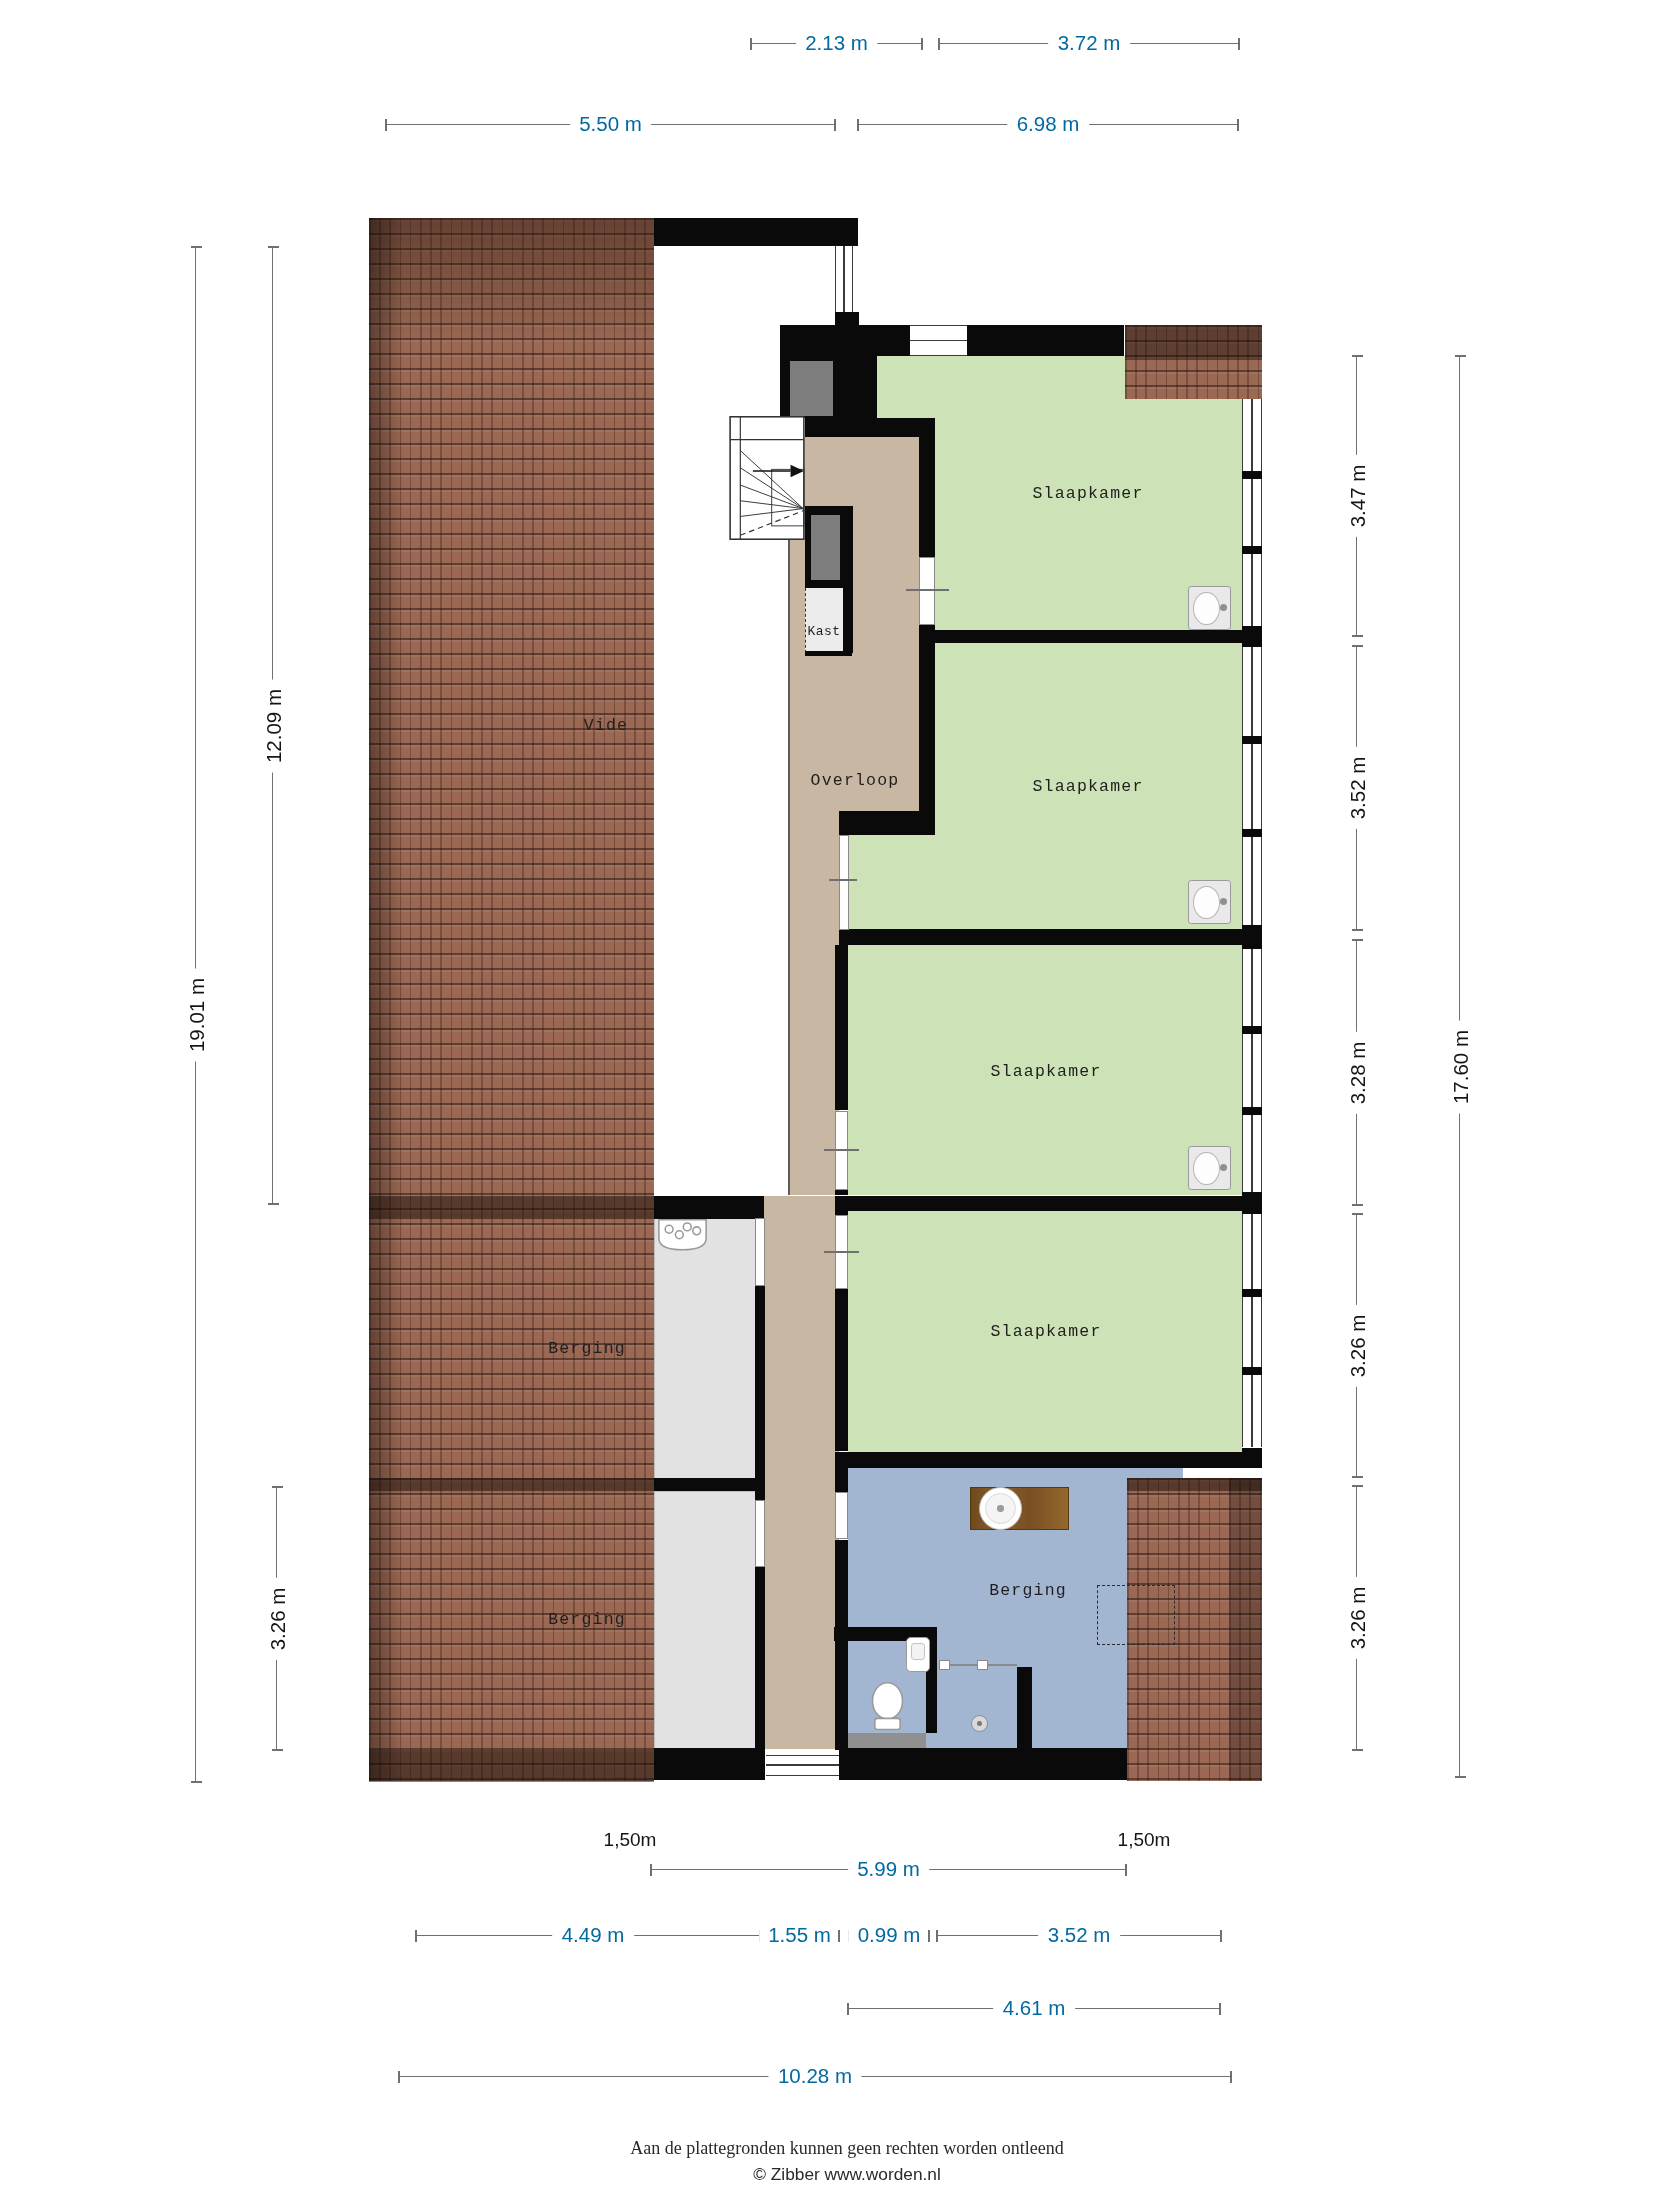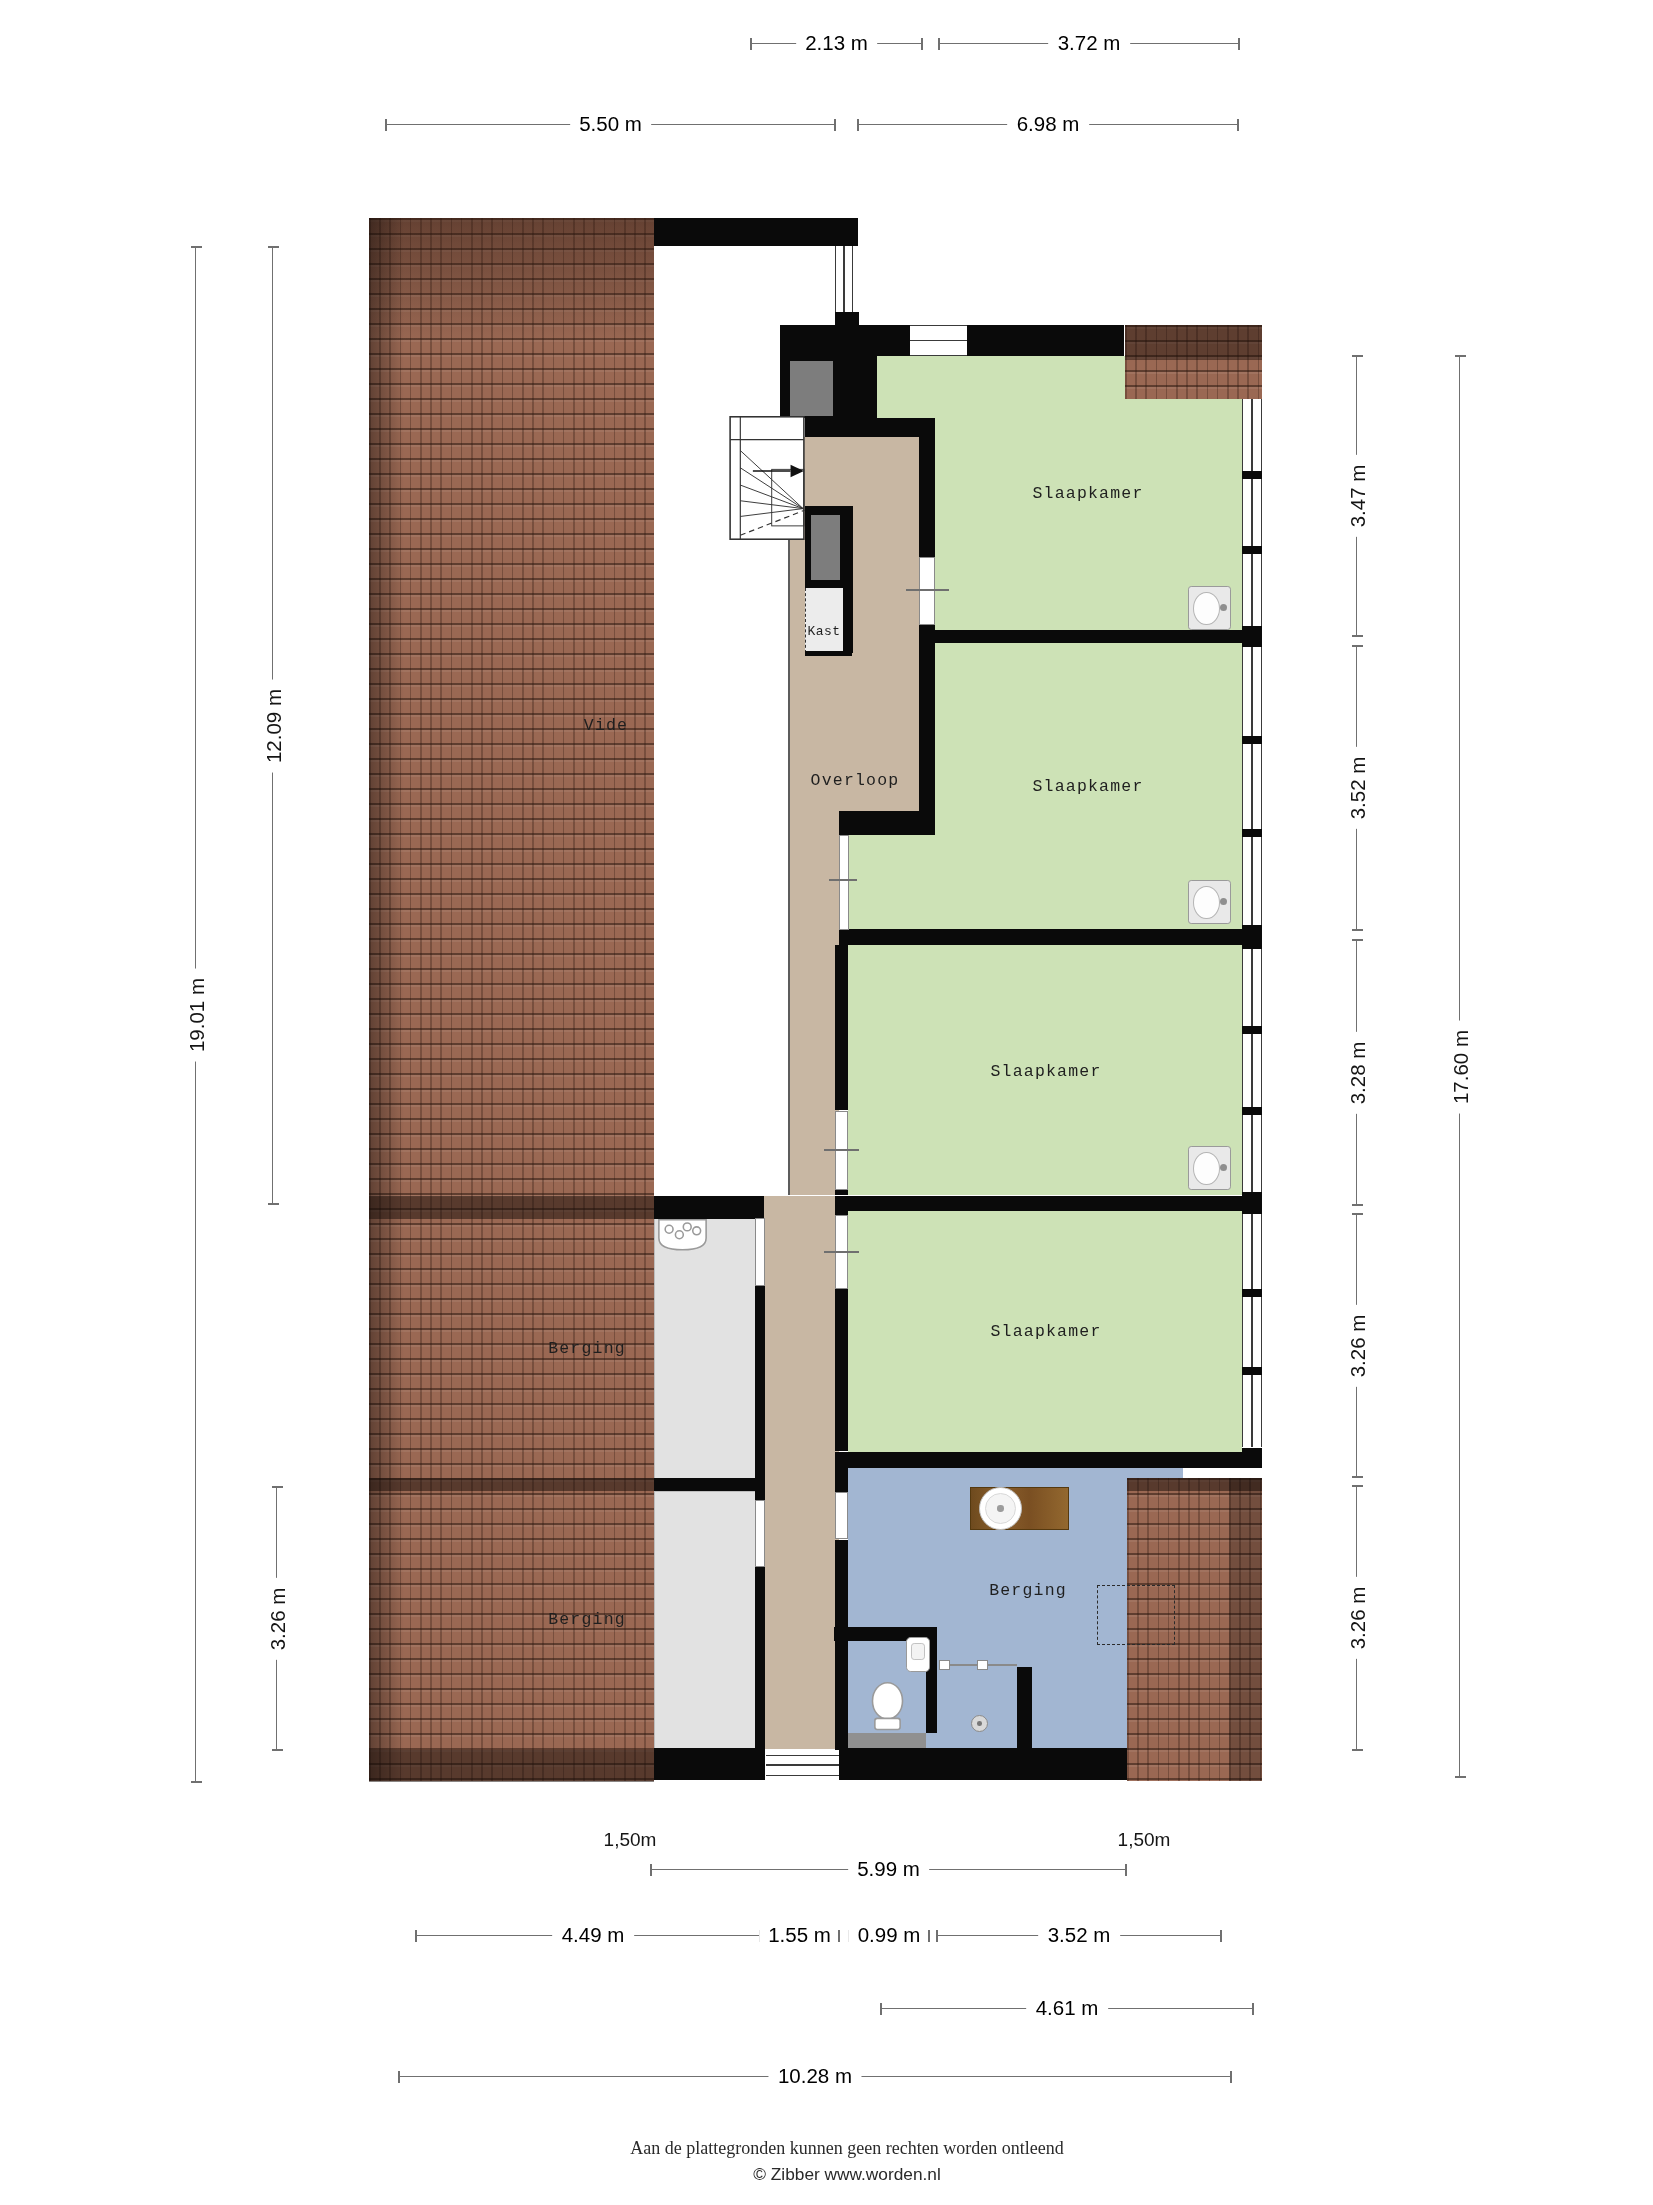--- a/index.html
+++ b/index.html
@@ -21,21 +21,21 @@
   .win-h{position:absolute;background:#fff;border-top:1.6px solid #3a3a3a;border-bottom:1.6px solid #3a3a3a;box-sizing:border-box;}
   .win-h::before{content:"";position:absolute;top:50%;left:0;right:0;height:1.6px;margin-top:-0.8px;background:#3a3a3a;}
   .wtick{position:absolute;background:#0a0a0a;}
   .door{position:absolute;background:#fff;border:0.8px solid #8a8a8a;box-sizing:border-box;}
   .swing{position:absolute;background:#6f6f6f;}
   .rlabel{position:absolute;transform:translate(-50%,-50%);font-size:16.5px;letter-spacing:1.2px;color:#1f1f1f;white-space:nowrap;font-family:Liberation Mono, monospace;}
   .rlabel.small{font-size:13px;letter-spacing:0.4px;}
   .dimh{position:absolute;border-top:1.6px solid #707070;}
   .dimh::before,.dimh::after{content:"";position:absolute;top:-6.3px;width:1.6px;height:11.8px;background:#707070;}
   .dimh::before{left:-0.8px;} .dimh::after{right:-0.8px;}
-  .dimh>span{position:absolute;left:50%;top:-12.6px;transform:translateX(-50%);background:#fff;padding:0 9.5px;font-size:20.5px;color:#000000;white-space:nowrap;}
+  .dimh>span{position:absolute;left:50%;top:-12.6px;transform:translateX(-50%);background:#fff;padding:0 9.5px;font-size:20.5px;color:#0369a1;white-space:nowrap;}
   .dimv{position:absolute;border-left:1.6px solid #707070;}
   .dimv::before,.dimv::after{content:"";position:absolute;left:-5.5px;height:1.6px;width:11.8px;background:#707070;}
   .dimv::before{top:-0.8px;} .dimv::after{bottom:-0.8px;}
   .dimv>span{position:absolute;top:50%;left:0.8px;transform:translate(-50%,-50%) rotate(-90deg);background:#fff;padding:0 9.5px;font-size:20.5px;color:#151515;white-space:nowrap;}
   .freelabel{position:absolute;transform:translateX(-50%);font-size:19px;color:#151515;white-space:nowrap;}
   .edge{position:absolute;background:#5c5c5c;}
   .sink-sq{position:absolute;background:#e9e9e9;border:1.6px solid #9a9a9a;border-radius:3.2px;box-sizing:border-box;}
   .sink-sq::before{content:"";position:absolute;left:3.9px;top:4.7px;width:25px;height:31.5px;background:#fdfdfd;border:1.6px solid #b5b5b5;border-radius:50%;}
   .sink-sq::after{content:"";position:absolute;right:3.2px;top:17.3px;width:7px;height:7px;background:#8f8f8f;border-radius:50%;}
   .vanity{position:absolute;background:linear-gradient(90deg,#6e4a1e,#8a5f2c 30%,#7a4f22 60%,#93682f);border:0.8px solid #55390f;box-sizing:border-box;}
@@ -255,21 +255,21 @@
     </div>
   <div class="dimh" style="left:760px;top:1935px;width:79px;">
     <span>1.55 m</span>
     </div>
   <div class="dimh" style="left:849px;top:1935px;width:80px;">
     <span>0.99 m</span>
     </div>
   <div class="dimh" style="left:937px;top:1935px;width:284px;">
     <span>3.52 m</span>
     </div>
-  <div class="dimh" style="left:881px;top:2008px;width:372px;">
+  <div class="dimh" style="left:848px;top:2008px;width:372px;">
     <span>4.61 m</span>
     </div>
   <div class="dimh" style="left:399px;top:2076px;width:832px;">
     <span>10.28 m</span>
     </div>
 
   <div class="footer" style="top:2138px;font-family:Liberation Serif, serif;">Aan de plattegronden kunnen geen rechten worden ontleend</div>
   <div class="footer" style="top:2164px;font-size:17.3px;">© Zibber www.worden.nl</div>
 
 </div>

